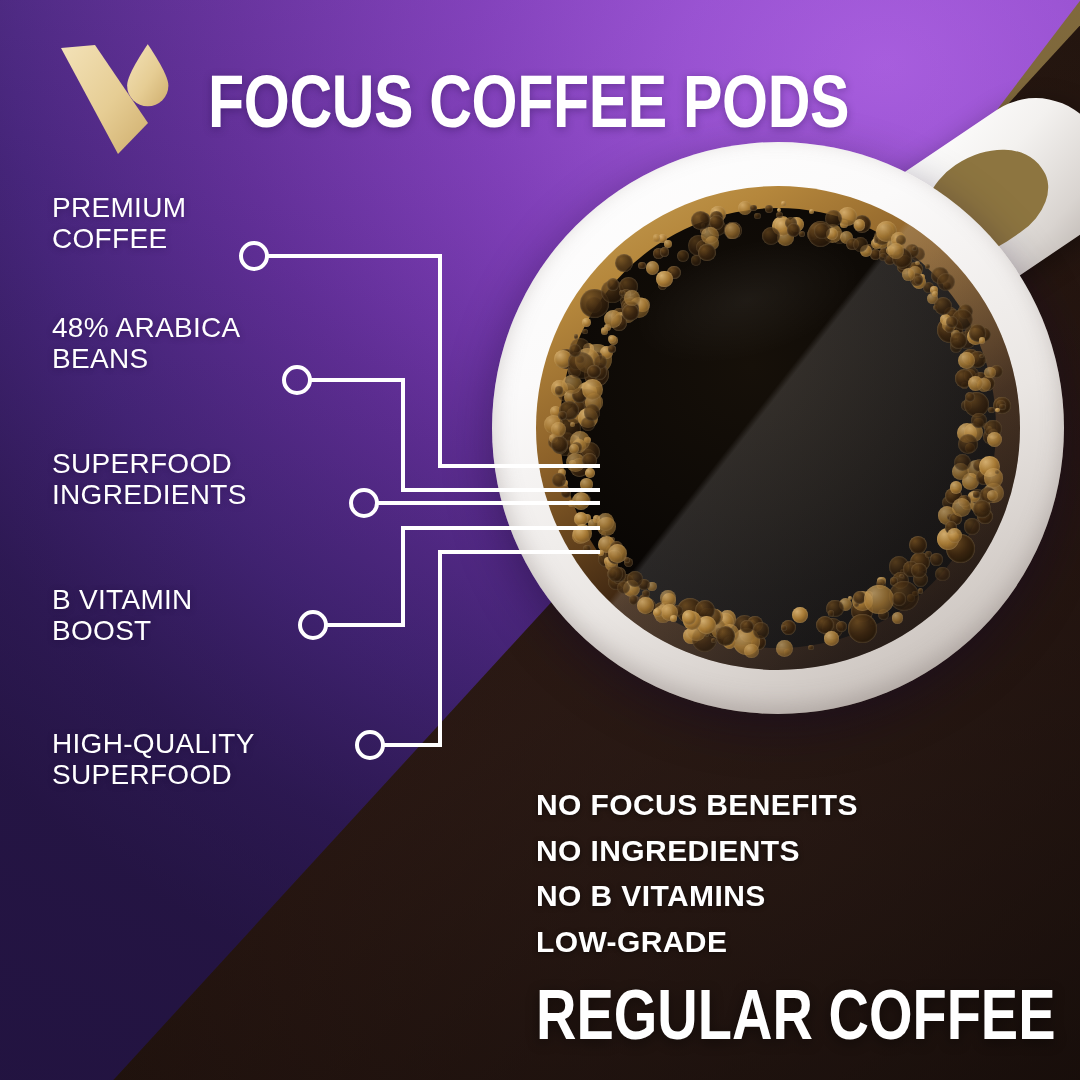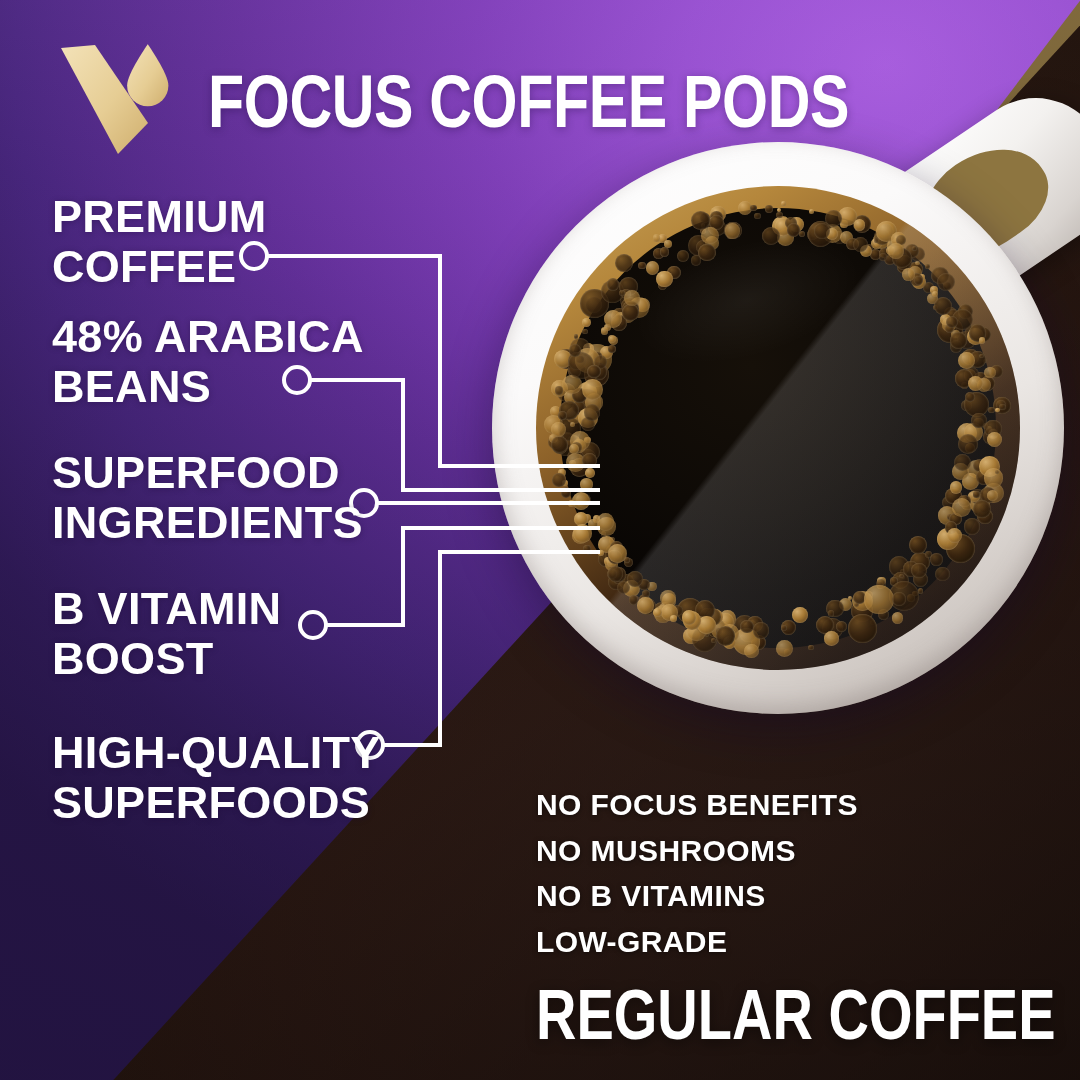--- a/index.html
+++ b/index.html
@@ -87,22 +87,22 @@
   .features {
     position: absolute;
     left: 0; top: 0;
     width: 520px;
     height: 1080px;
     z-index: 35;
   }
   .feature {
     position: absolute;
     color: #ffffff;
-    font-size: 45px;
-    font-weight: bold;
+    font-size: 28px;
+    font-weight: normal;
     line-height: 1.12;
     letter-spacing: 0.3px;
     white-space: pre-line;
     text-shadow: 0 1px 6px rgba(25,8,50,0.35);
   }
   .f0 { left: 52px; top: 192px; }
   .f1 { left: 52px; top: 312px; }
   .f2 { left: 52px; top: 448px; }
   .f3 { left: 52px; top: 584px; }
   .f4 { left: 52px; top: 728px; }
@@ -736,24 +736,24 @@
   <div class="features">
     <div class="feature f0">PREMIUM
 COFFEE</div>
     <div class="feature f1">48% ARABICA
 BEANS</div>
     <div class="feature f2">SUPERFOOD
 INGREDIENTS</div>
     <div class="feature f3">B VITAMIN
 BOOST</div>
     <div class="feature f4">HIGH-QUALITY
-SUPERFOODS</div>
+SUPERFOOD</div>
   </div>
 
   <div class="right-block">
     <div class="neg-line">NO FOCUS BENEFITS</div>
-    <div class="neg-line">NO MUSHROOMS</div>
+    <div class="neg-line">NO INGREDIENTS</div>
     <div class="neg-line">NO B VITAMINS</div>
     <div class="neg-line">LOW-GRADE</div>
     <div class="big-regular">REGULAR COFFEE</div>
   </div>
 
 </div>
 
 </body></html>

